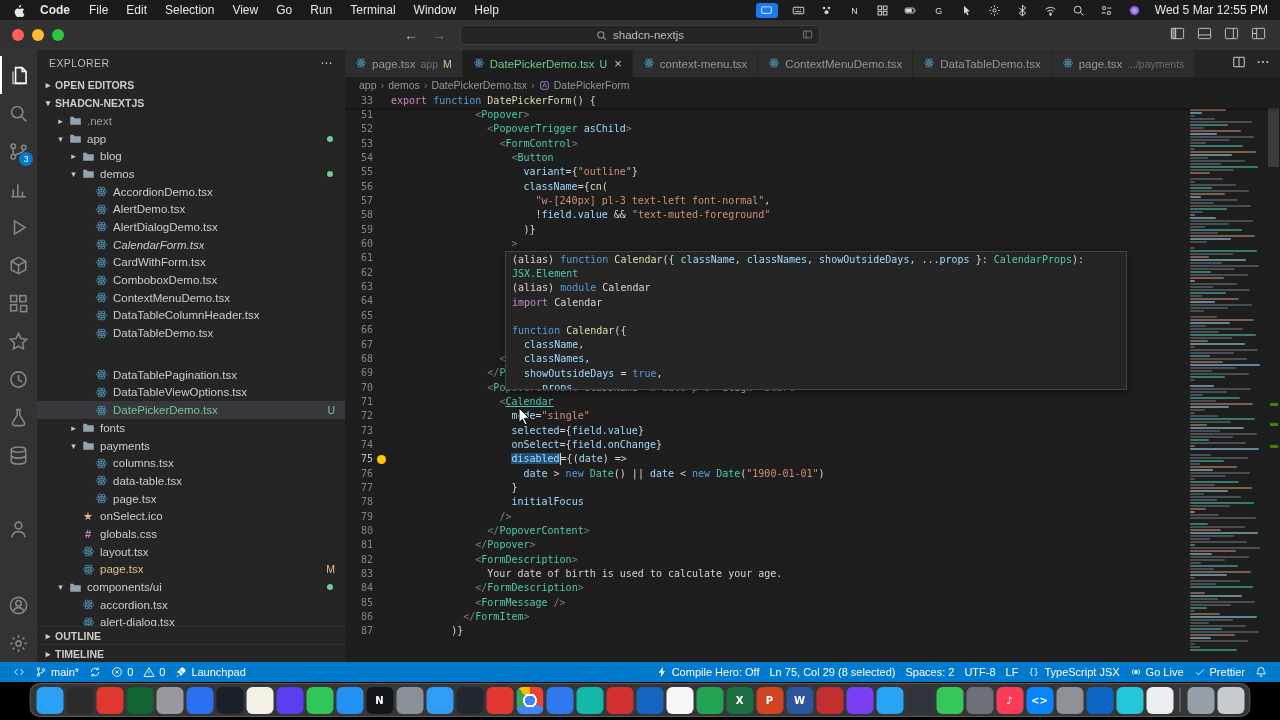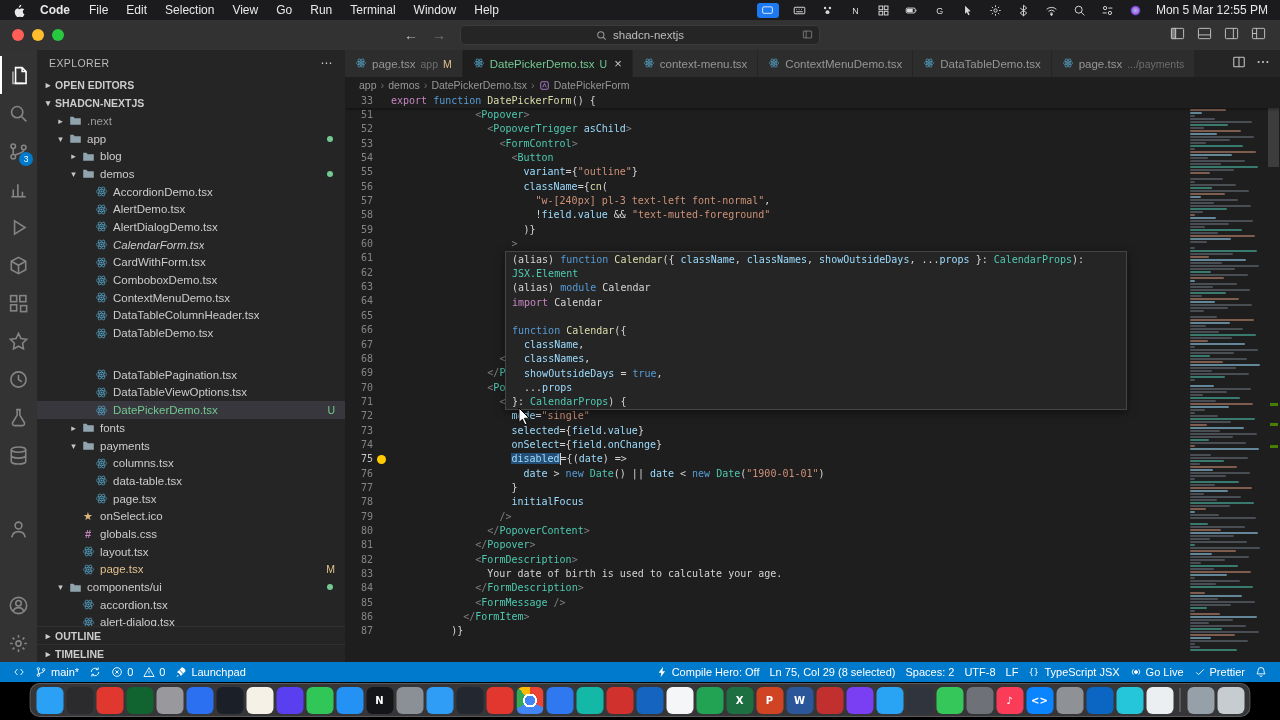--- a/index.html
+++ b/index.html
@@ -89,21 +89,21 @@
   .ln.act{color:#c6c6c6;}
   .gut{flex:0 0 16px;position:relative;}
   .bulb{position:absolute;left:2px;top:3px;width:9px;height:9px;border-radius:50%;background:#ffcc00;}
   .ct{white-space:pre;}
   .tk-pl,.tk-ws{color:#d4d4d4}.tk-pn{color:#808080}.tk-tag{color:#4ec9b0}
   .tk-tagu{color:#4ec9b0;text-decoration:underline}
   .tk-attr{color:#9cdcfe}.tk-str{color:#ce9178}.tk-kw{color:#569cd6}
   .tk-ctl{color:#c586c0}.tk-fn{color:#dcdcaa}.tk-type{color:#4ec9b0}
   .tk-sel{color:#9cdcfe;background:#264f78}
   .tk-caret{display:inline-block;width:0;border-left:1px solid #d4d4d4;height:12px;vertical-align:middle;}
-  .hovertip{position:absolute;left:160px;top:158px;width:622px;height:159px;background:#252526;
+  .hovertip{position:absolute;left:160px;top:158px;width:622px;height:139px;background:#252526;
     border:1px solid #454545;z-index:6;padding:1px 0 0 6px;box-shadow:0 2px 8px rgba(0,0,0,.5);overflow:hidden;}
   .hovertip .cl{height:14.2px;line-height:14.2px;}
   .mousecur{position:absolute;left:173px;top:314px;z-index:9;}
   
   .minimap{position:absolute;right:14px;top:0;width:82px;bottom:0;background:#1e1e1e;z-index:4;
     padding-top:4px;overflow:hidden;}
   .mmb{height:2px;margin:0 0 1px 6px;border-radius:1px;}
   .ovruler{position:absolute;right:0;top:0;width:14px;bottom:0;z-index:4;}
   .sthumb{position:absolute;right:1px;top:2px;width:11px;height:72px;background:rgba(121,121,121,.35);}
   .ovmark{position:absolute;right:2px;width:8px;height:3px;background:#487e02;}
@@ -226,21 +226,21 @@
           <defs>
             <radialGradient id="sg">
               <stop offset="0%" stop-color="#7dc7ff"></stop>
               <stop offset="60%" stop-color="#c06dd6"></stop>
               <stop offset="100%" stop-color="#3a3ad0"></stop>
             </radialGradient>
           </defs>
           <circle cx="8" cy="8" r="6" fill="url(#sg)"></circle>
         </svg>
       </span>
-      <span class="mb-clock">Mon 5 Mar  12:55 PM</span>
+      <span class="mb-clock">Wed 5 Mar  12:55 PM</span>
     </span>
 </div>
 
 <div class="vswin">
 
   <div class="titlebar">
     <div class="lights">
       <span class="light l-red"></span>
       <span class="light l-yel"></span>
       <span class="light l-grn"></span>

